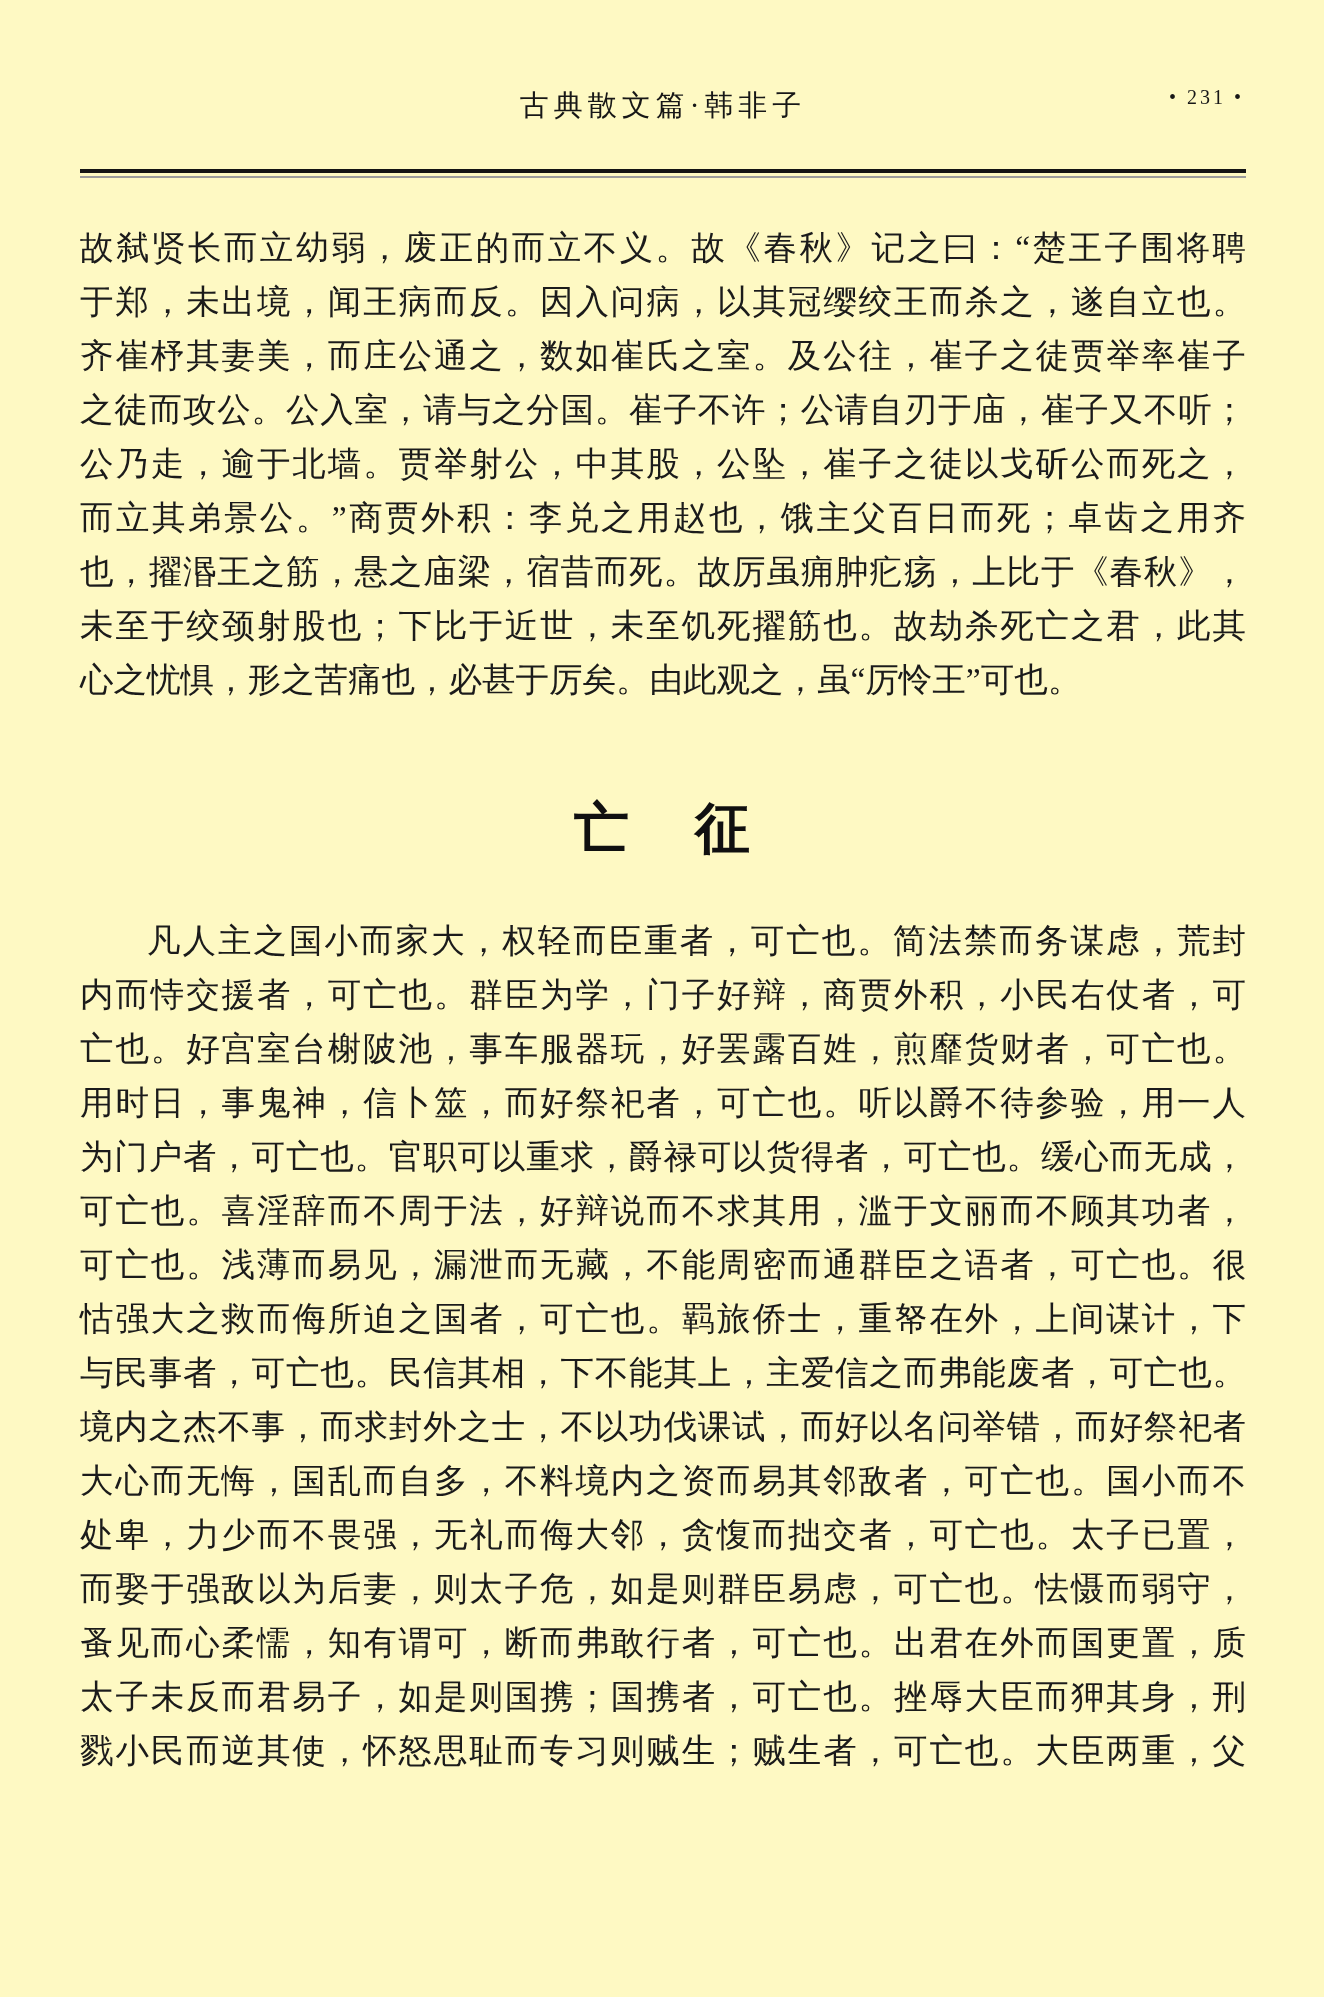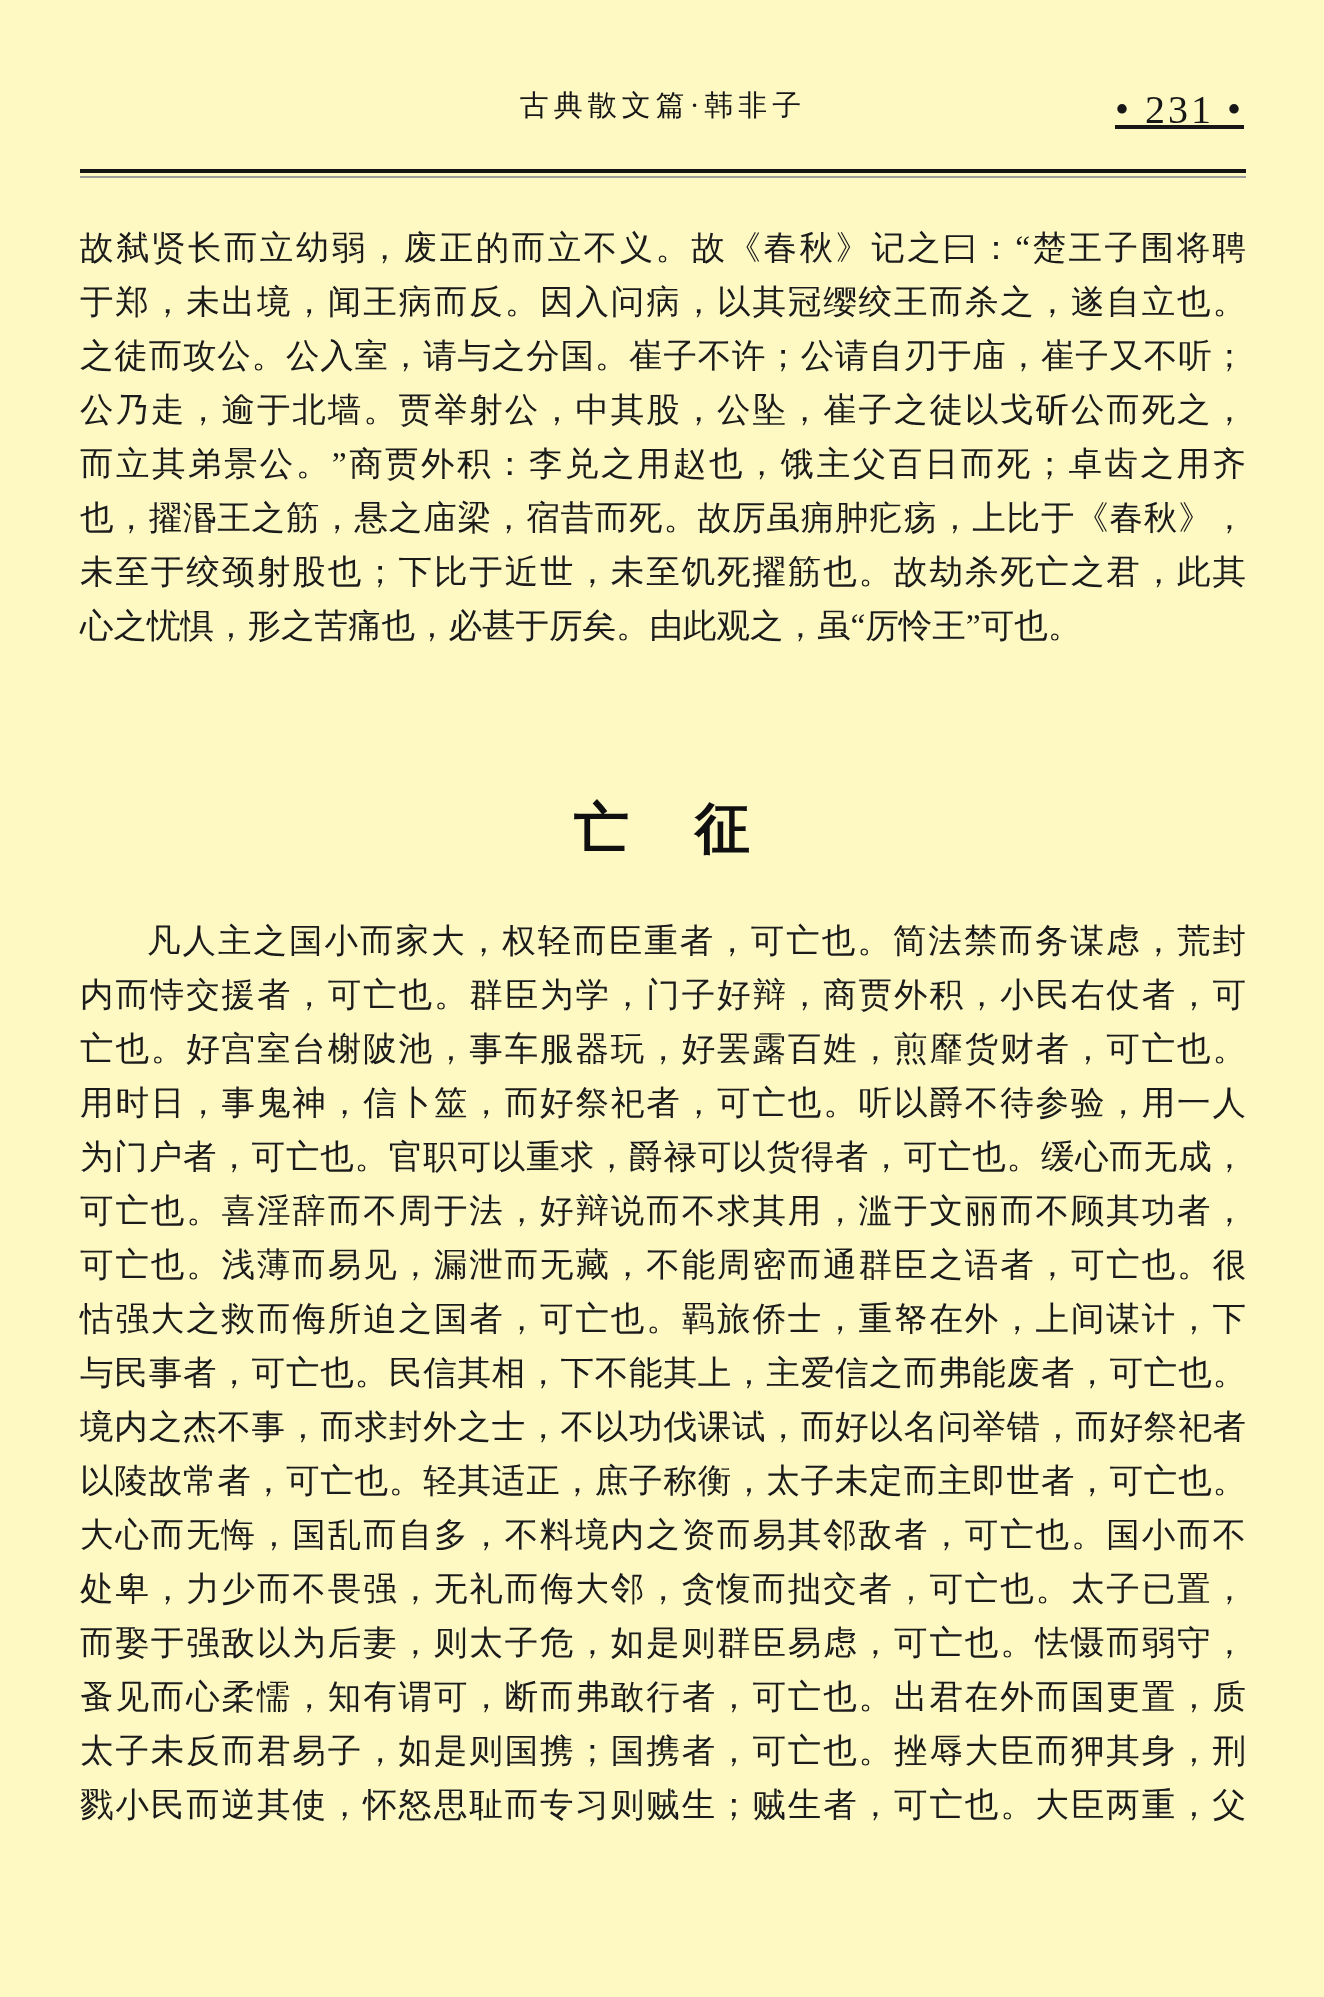--- a/index.html
+++ b/index.html
@@ -13,23 +13,22 @@
     overflow:hidden;
   }
   .header { position:absolute; top:86px; left:80px; width:1166px; height:42px; }
   .book-title {
     position:absolute; left:0; right:0; top:0;
     text-align:center;
     font-size:29px; letter-spacing:5px; color:#171717;
   }
   .page-number {
     position:absolute; right:2px; top:0;
-    font-size:40px; letter-spacing:3px; color:#171717;
+    font-size:20px; letter-spacing:3px; color:#171717;
     white-space:nowrap;
-    text-decoration:underline;
   }
   .header-rule { position:absolute; left:80px; top:169px; width:1166px; }
   .rule-thick { height:4px; background:#141414; }
   .rule-thin  { height:2px; background:#9c9c9c; margin-top:3px; }
 
   .para { position:absolute; left:80px; width:1166px; }
   .para-1 { top:221px; }
   .para-2 { top:914px; }
 
   .text-line {
@@ -64,20 +63,21 @@
   </div>
 
   <div class="header-rule">
     <div class="rule-thick"></div>
     <div class="rule-thin"></div>
   </div>
 
   <div class="para para-1">
       <div class="text-line">故弑贤长而立幼弱，废正的而立不义。故《春秋》记之曰：“楚王子围将聘</div>
       <div class="text-line">于郑，未出境，闻王病而反。因入问病，以其冠缨绞王而杀之，遂自立也。</div>
+      <div class="text-line">齐崔杼其妻美，而庄公通之，数如崔氏之室。及公往，崔子之徒贾举率崔子</div>
       <div class="text-line">之徒而攻公。公入室，请与之分国。崔子不许；公请自刃于庙，崔子又不听；</div>
       <div class="text-line">公乃走，逾于北墙。贾举射公，中其股，公坠，崔子之徒以戈斫公而死之，</div>
       <div class="text-line">而立其弟景公。”商贾外积：李兑之用赵也，饿主父百日而死；卓齿之用齐</div>
       <div class="text-line">也，擢湣王之筋，悬之庙梁，宿昔而死。故厉虽痈肿疕疡，上比于《春秋》，</div>
       <div class="text-line">未至于绞颈射股也；下比于近世，未至饥死擢筋也。故劫杀死亡之君，此其</div>
       <div class="text-line no-justify">心之忧惧，形之苦痛也，必甚于厉矣。由此观之，虽“厉怜王”可也。</div>
     </div>
 
   <div class="section-title">
     <span>亡</span>
@@ -88,21 +88,20 @@
       <div class="text-line indent">凡人主之国小而家大，权轻而臣重者，可亡也。简法禁而务谋虑，荒封</div>
       <div class="text-line">内而恃交援者，可亡也。群臣为学，门子好辩，商贾外积，小民右仗者，可</div>
       <div class="text-line">亡也。好宫室台榭陂池，事车服器玩，好罢露百姓，煎靡货财者，可亡也。</div>
       <div class="text-line">用时日，事鬼神，信卜筮，而好祭祀者，可亡也。听以爵不待参验，用一人</div>
       <div class="text-line">为门户者，可亡也。官职可以重求，爵禄可以货得者，可亡也。缓心而无成，</div>
       <div class="text-line">可亡也。喜淫辞而不周于法，好辩说而不求其用，滥于文丽而不顾其功者，</div>
       <div class="text-line">可亡也。浅薄而易见，漏泄而无藏，不能周密而通群臣之语者，可亡也。很</div>
       <div class="text-line">怙强大之救而侮所迫之国者，可亡也。羁旅侨士，重帑在外，上间谋计，下</div>
       <div class="text-line">与民事者，可亡也。民信其相，下不能其上，主爱信之而弗能废者，可亡也。</div>
       <div class="text-line">境内之杰不事，而求封外之士，不以功伐课试，而好以名问举错，而好祭祀者</div>
-      <div class="text-line">以陵故常者，可亡也。轻其适正，庶子称衡，太子未定而主即世者，可亡也。</div>
       <div class="text-line">大心而无悔，国乱而自多，不料境内之资而易其邻敌者，可亡也。国小而不</div>
       <div class="text-line">处卑，力少而不畏强，无礼而侮大邻，贪愎而拙交者，可亡也。太子已置，</div>
       <div class="text-line">而娶于强敌以为后妻，则太子危，如是则群臣易虑，可亡也。怯慑而弱守，</div>
       <div class="text-line">蚤见而心柔懦，知有谓可，断而弗敢行者，可亡也。出君在外而国更置，质</div>
       <div class="text-line">太子未反而君易子，如是则国携；国携者，可亡也。挫辱大臣而狎其身，刑</div>
       <div class="text-line">戮小民而逆其使，怀怒思耻而专习则贼生；贼生者，可亡也。大臣两重，父</div>
     </div>
 
 </div>
 

